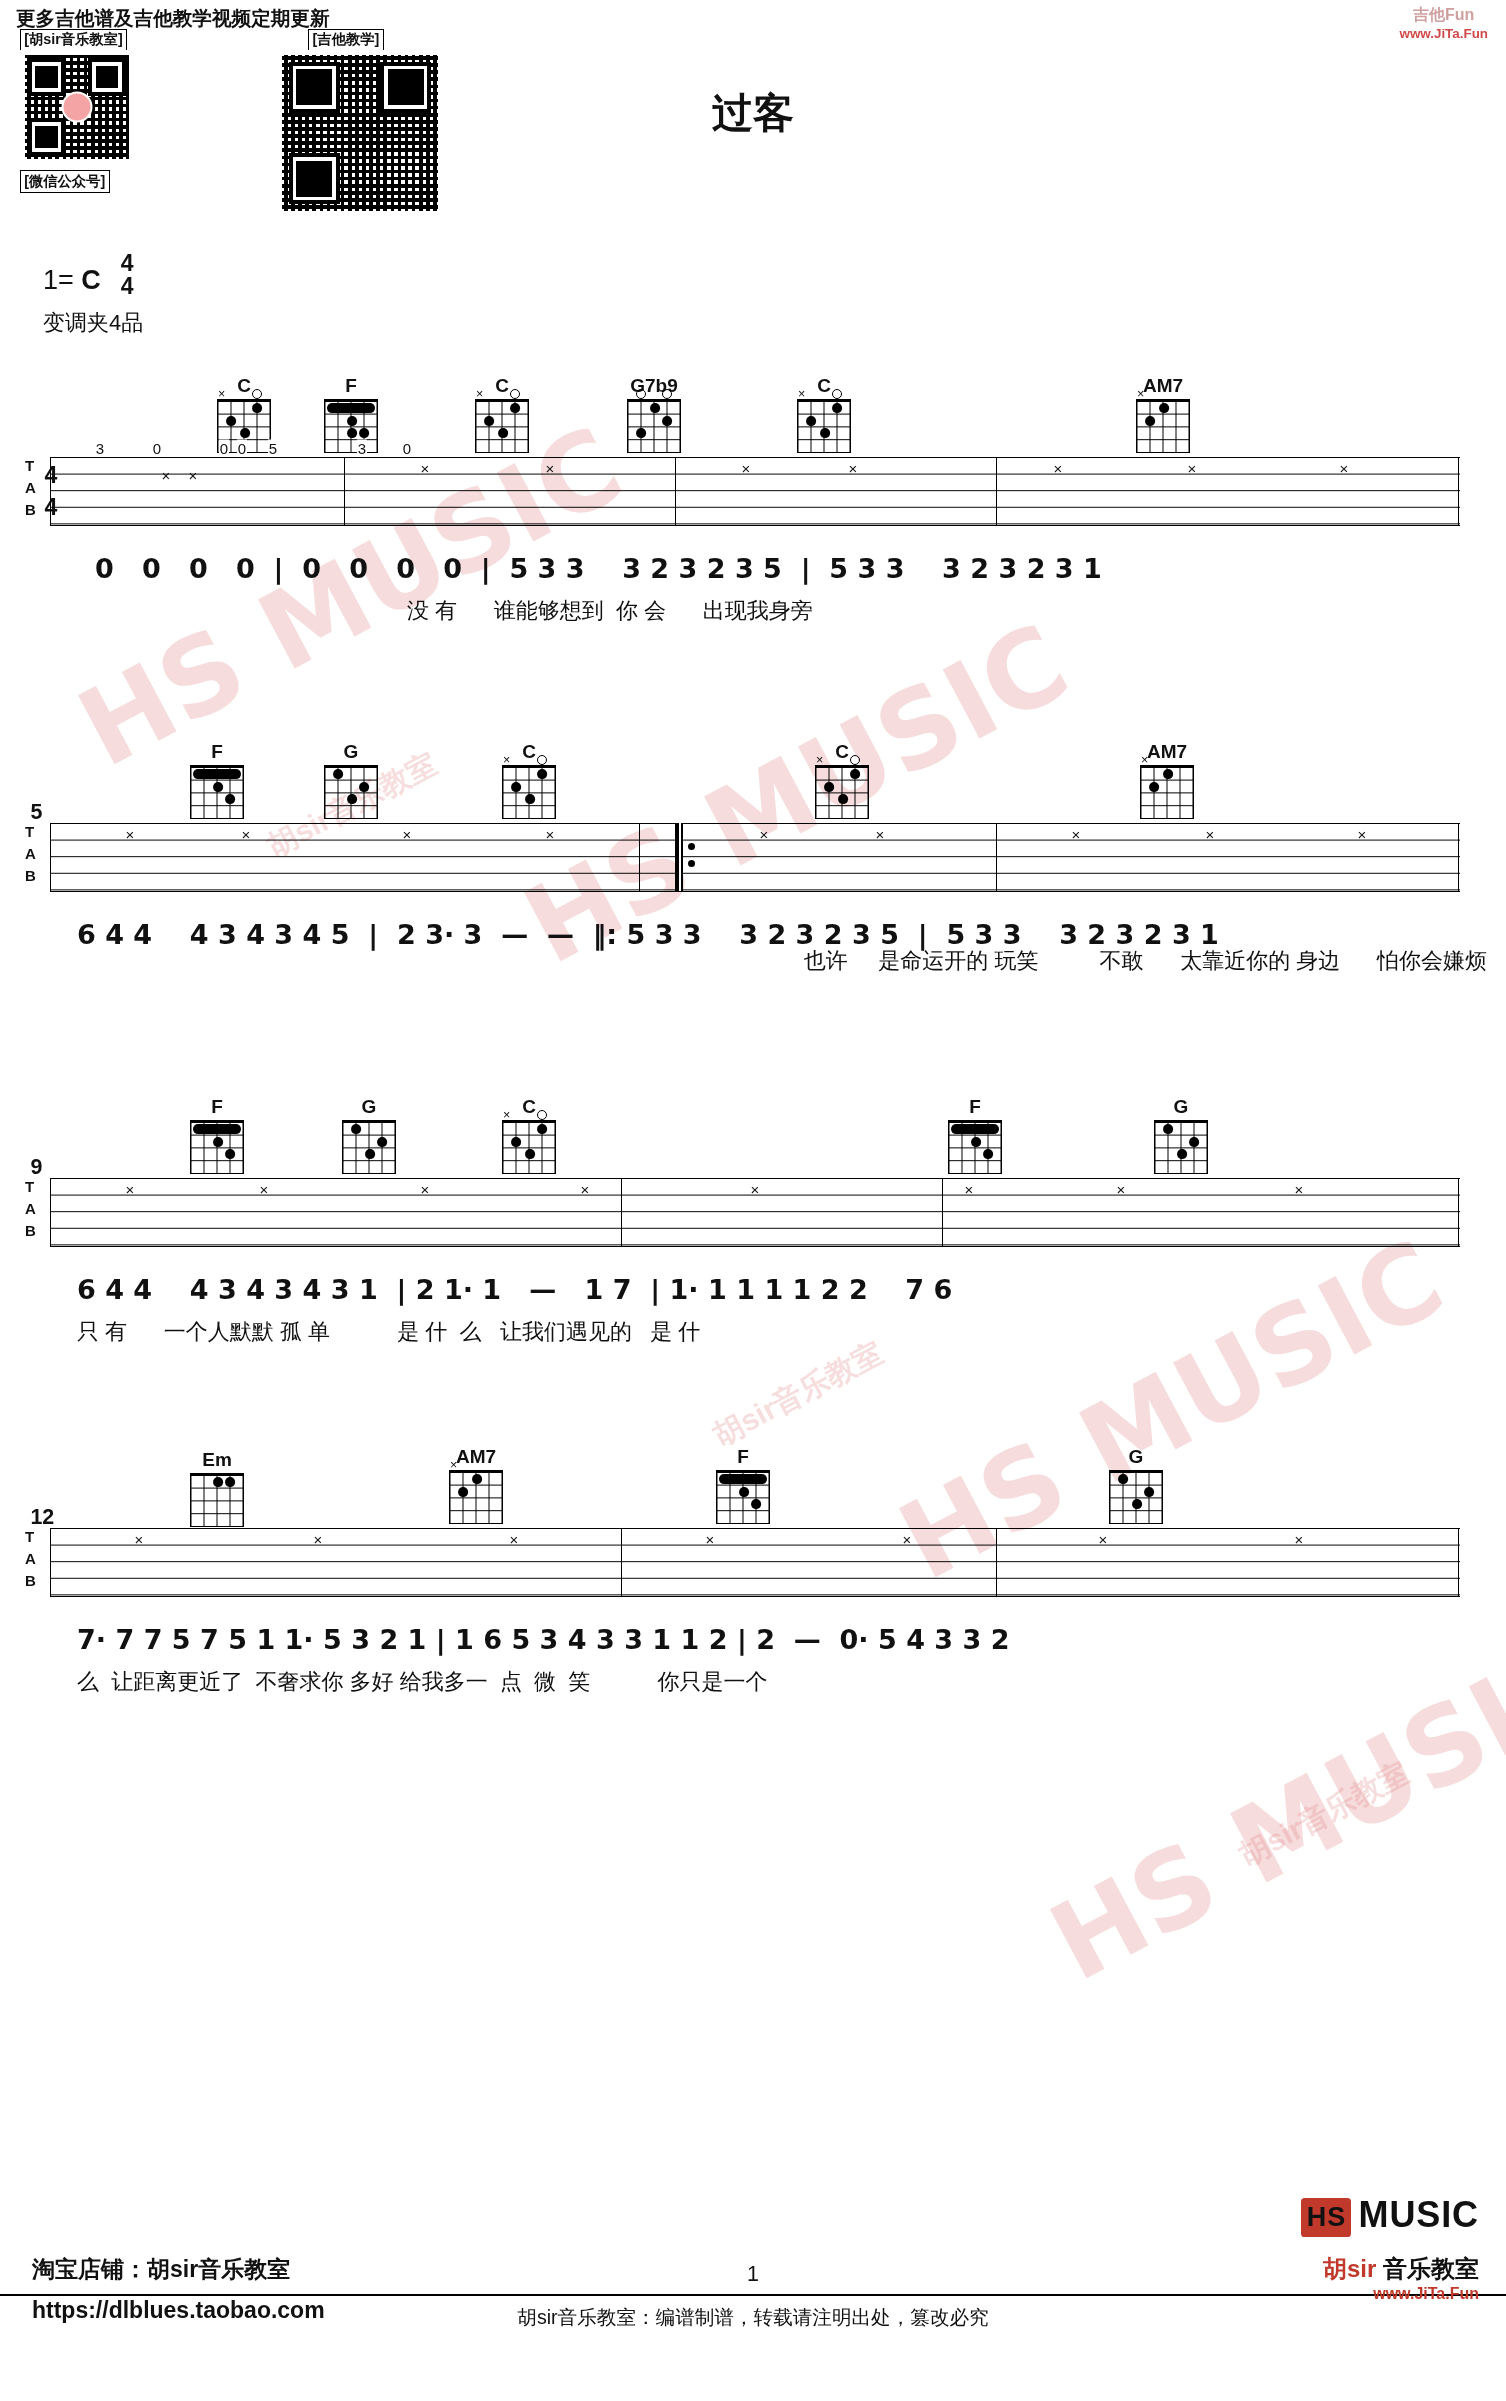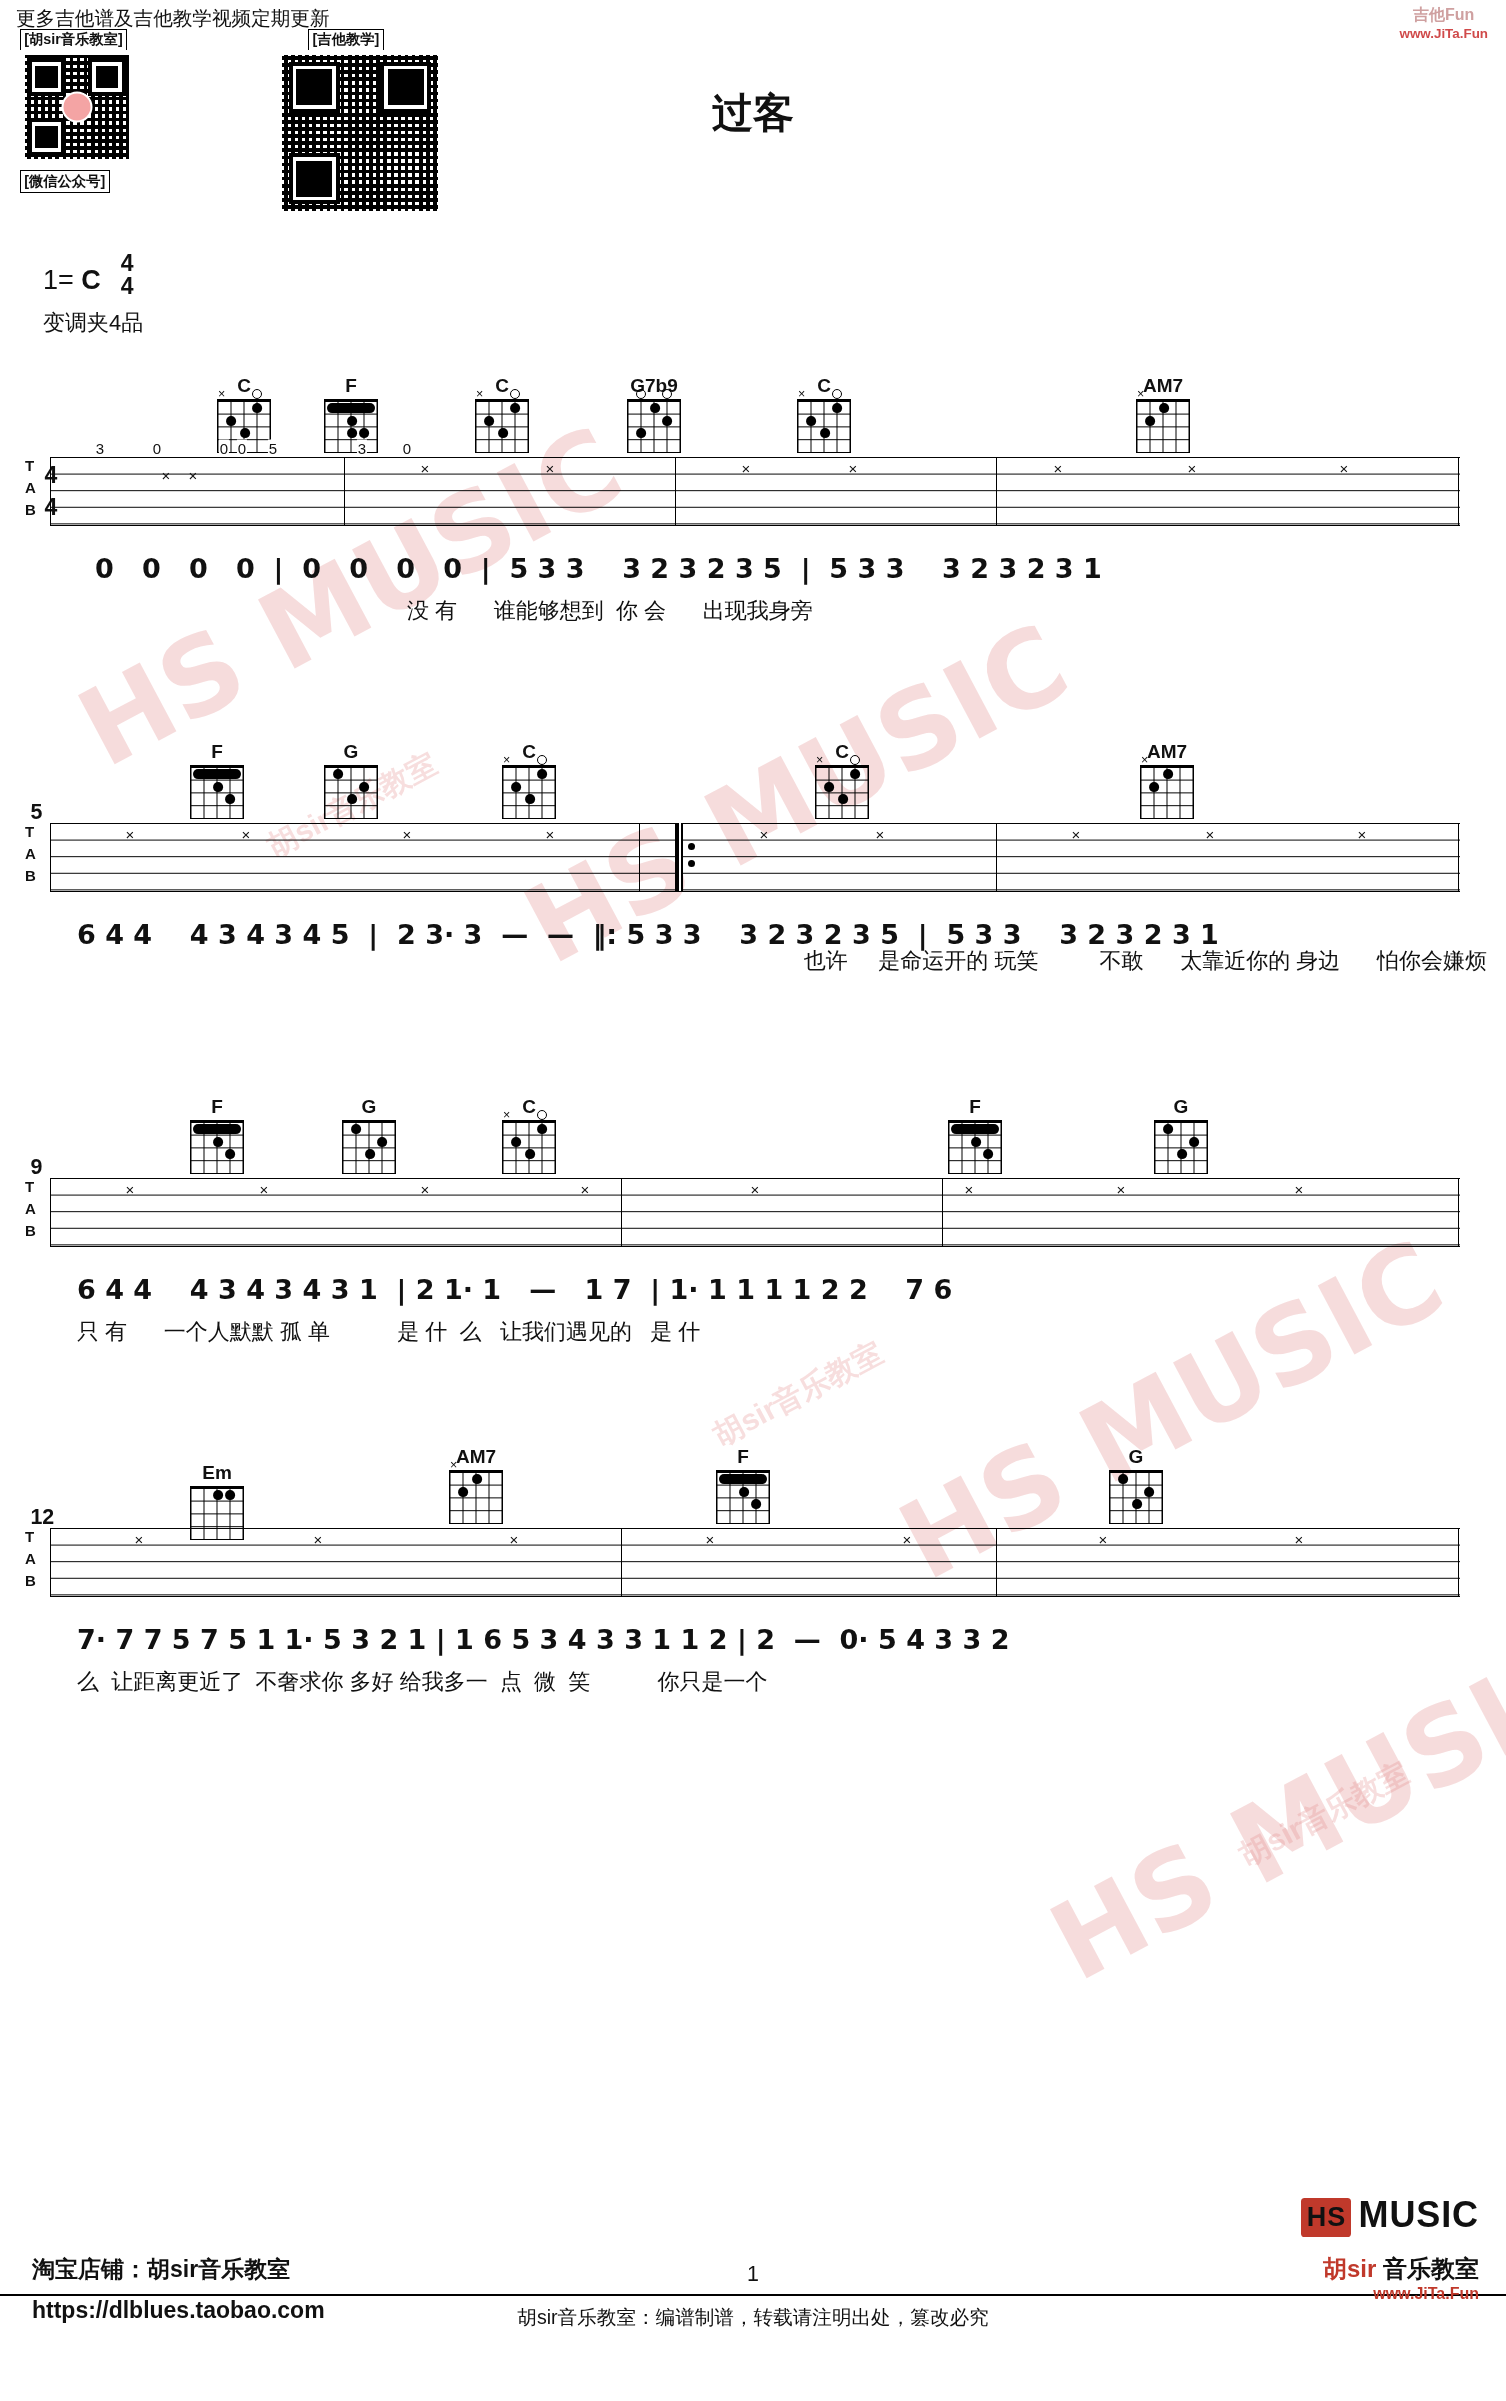--- a/index.html
+++ b/index.html
@@ -9,21 +9,21 @@
     font-family:"Liberation Sans", sans-serif;
     color:#111;
     position:relative;
     overflow:hidden;
   }
   .sheet{position:relative;width:1506px;height:2401px;}
 
   
   .top-note{
     position:absolute;left:16px;top:5.4px;
-    font-size:19.6px;font-weight:normal;letter-spacing:0px;
+    font-size:19.6px;font-weight:bold;letter-spacing:0px;
   }
   .qr-label{
     position:absolute;font-size:14.3px;font-weight:bold;
     border:0.9px solid #000;padding:0.9px 3.6px;background:#fff;
   }
   .qr{
     position:absolute;
     background:
       repeating-linear-gradient(0deg,#000 0 3.6px,transparent 3.6px 7.1px),
       repeating-linear-gradient(90deg,#000 0 3.6px,transparent 3.6px 7.1px);
@@ -458,21 +458,21 @@
       <span class="xmark" style="left:919px;top:10.7px;">×</span>
       <span class="xmark" style="left:1071px;top:10.7px;">×</span>
       <span class="xmark" style="left:1249px;top:10.7px;">×</span>
     </div>
     <div class="melody" style="top:178px;text-align:left;padding-left:27px;">6 4 4    4 3 4 3 4 3 1  | 2 1· 1   —   1 7  | 1· 1 1 1 1 2 2    7 6</div>
     <div class="lyrics" style="top:221px;text-align:left;padding-left:27px;">只 有      一个人默默 孤 单           是 什  么   让我们遇见的   是 什</div>
   </div>
 
   <div class="system" id="sys4" style="top:1446px;">
     <div class="measure-num" style="left:-19.6px;top:59px;">12</div>
-    <div class="chord" style="left:134px;top:16px;">
+    <div class="chord" style="left:134px;top:3px;">
       <div class="name">Em</div>
       <div class="grid">
         <i class="dot" style="left:27px;top:6.2px;"></i>
           <i class="dot" style="left:39px;top:6.2px;"></i>
       </div>
     </div>
     <div class="chord" style="left:393px;top:0;">
       <div class="name">AM7</div>
       <div class="grid">
         <span class="mute" style="left:3.6px;">×</span>

